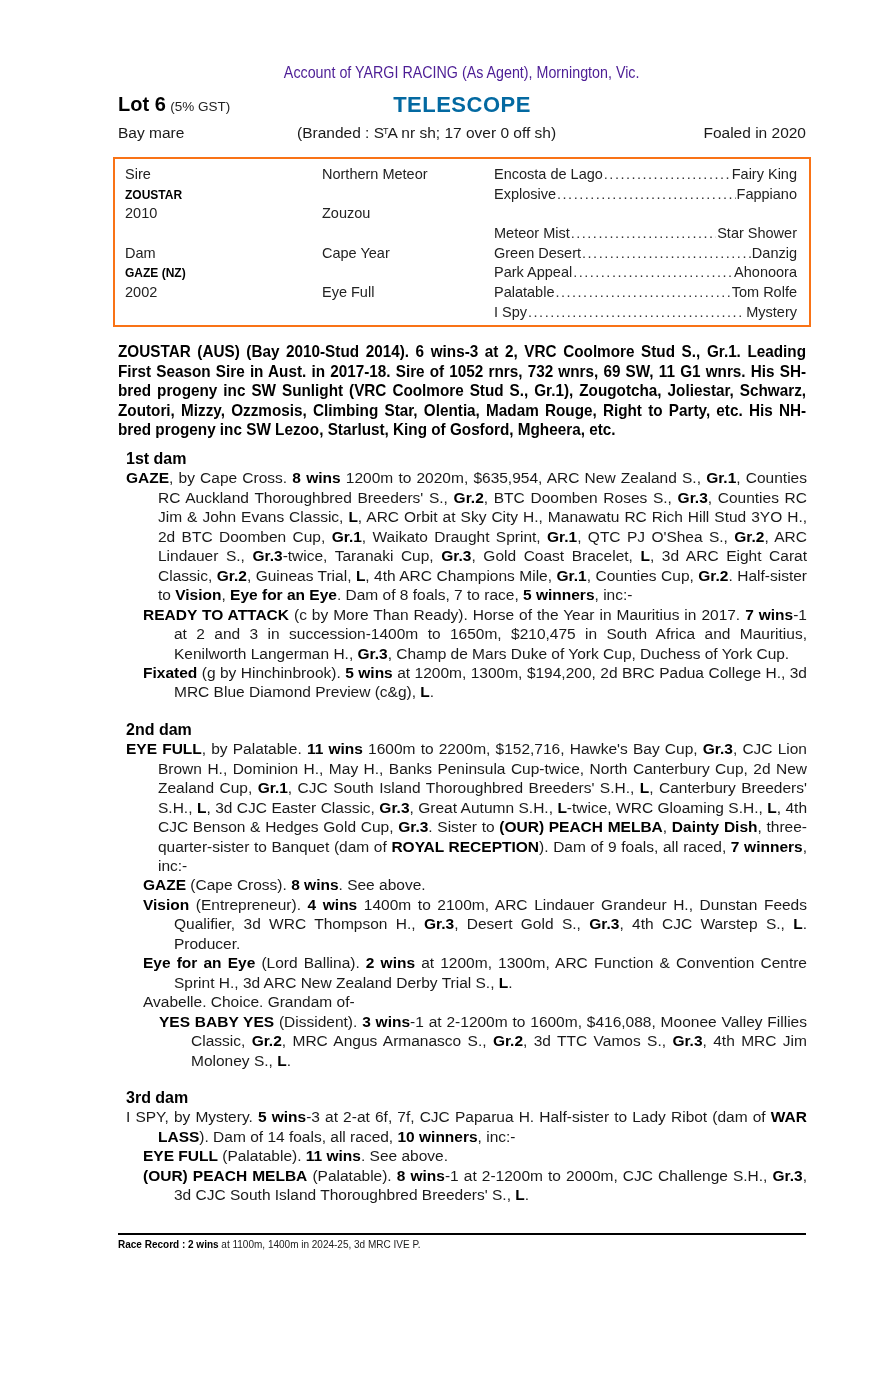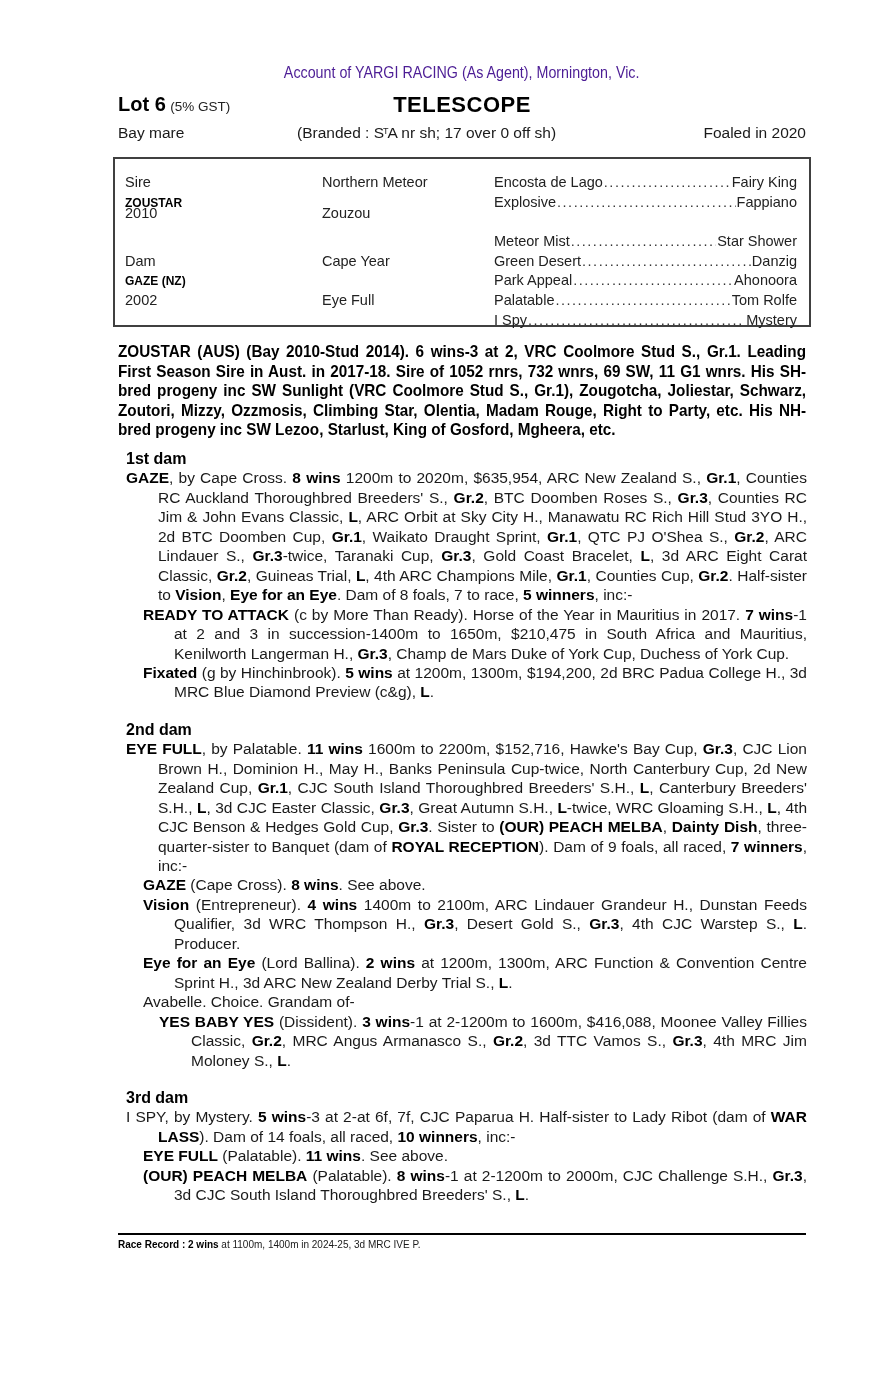--- a/index.html
+++ b/index.html
@@ -9,37 +9,37 @@
   .page{margin-left:118px;width:688px;position:relative;}
   .b{font-weight:bold;color:#000;}
 
   
   .account{margin-top:63px;text-align:center;font-weight:normal;font-size:17px;color:#4c1d95;white-space:nowrap;}
   .account>span{display:inline-block;transform:scaleX(0.84);}
   .lot-row{position:relative;margin-top:10px;height:28px;}
   .lot{font-size:20px;font-weight:bold;color:#000;}
   .gst{font-size:13.5px;font-weight:normal;color:#222;}
   .horse-name{position:absolute;left:50%;top:-1px;transform:translateX(-50%);
-              font-size:22px;font-weight:bold;color:#000000;letter-spacing:0.5px;}
+              font-size:22px;font-weight:bold;color:#0369a1;letter-spacing:0.5px;}
   .desc-row{position:relative;margin-top:3px;height:22px;font-size:15.5px;}
   .branded{position:absolute;left:179px;top:0;white-space:nowrap;}
   .brand-t{font-size:9px;vertical-align:4px;margin:0 -1px;}
   .foaled{position:absolute;right:0;top:0;}
 
   
   .pedigree-box{margin-top:11px;margin-left:-5px;width:698px;height:170px;box-sizing:border-box;
-                border:2px solid #404040;padding:6px 12px 23px 10px;font-size:14.5px;color:#222;}
+                border:2px solid #f97316;padding:6px 12px 23px 10px;font-size:14.5px;color:#222;}
   .prow{display:flex;height:19.7px;line-height:19.7px;align-items:baseline;}
   .pc1{width:197px;white-space:nowrap;}
   .pc2{width:172px;white-space:nowrap;}
   .pc3{flex:1;display:flex;align-items:baseline;min-width:0;}
   .pc1.big{font-size:12px;font-weight:bold;color:#000;}
   .dots{flex:1;overflow:hidden;white-space:nowrap;letter-spacing:1.5px;color:#333;margin:0 1px;}
   .dots::after{content:"..........................................................................";}
-  .n1,.n2{white-space:nowrap;margin-top:8px;}
+  .n1,.n2{white-space:nowrap;}
 
   
   .sire-para{margin-top:15px;font-weight:bold;color:#000;font-size:16.5px;line-height:19.6px;
              text-align:justify;width:108%;transform:scaleX(0.926);transform-origin:0 0;}
 
   
   .dam-sections{margin-top:9px;margin-left:8px;width:681px;font-size:15.5px;line-height:19.45px;}
   .sec{margin-top:18px;}
   .sec:first-child{margin-top:0;}
   .dam-h{font-weight:bold;color:#000;font-size:16px;}

